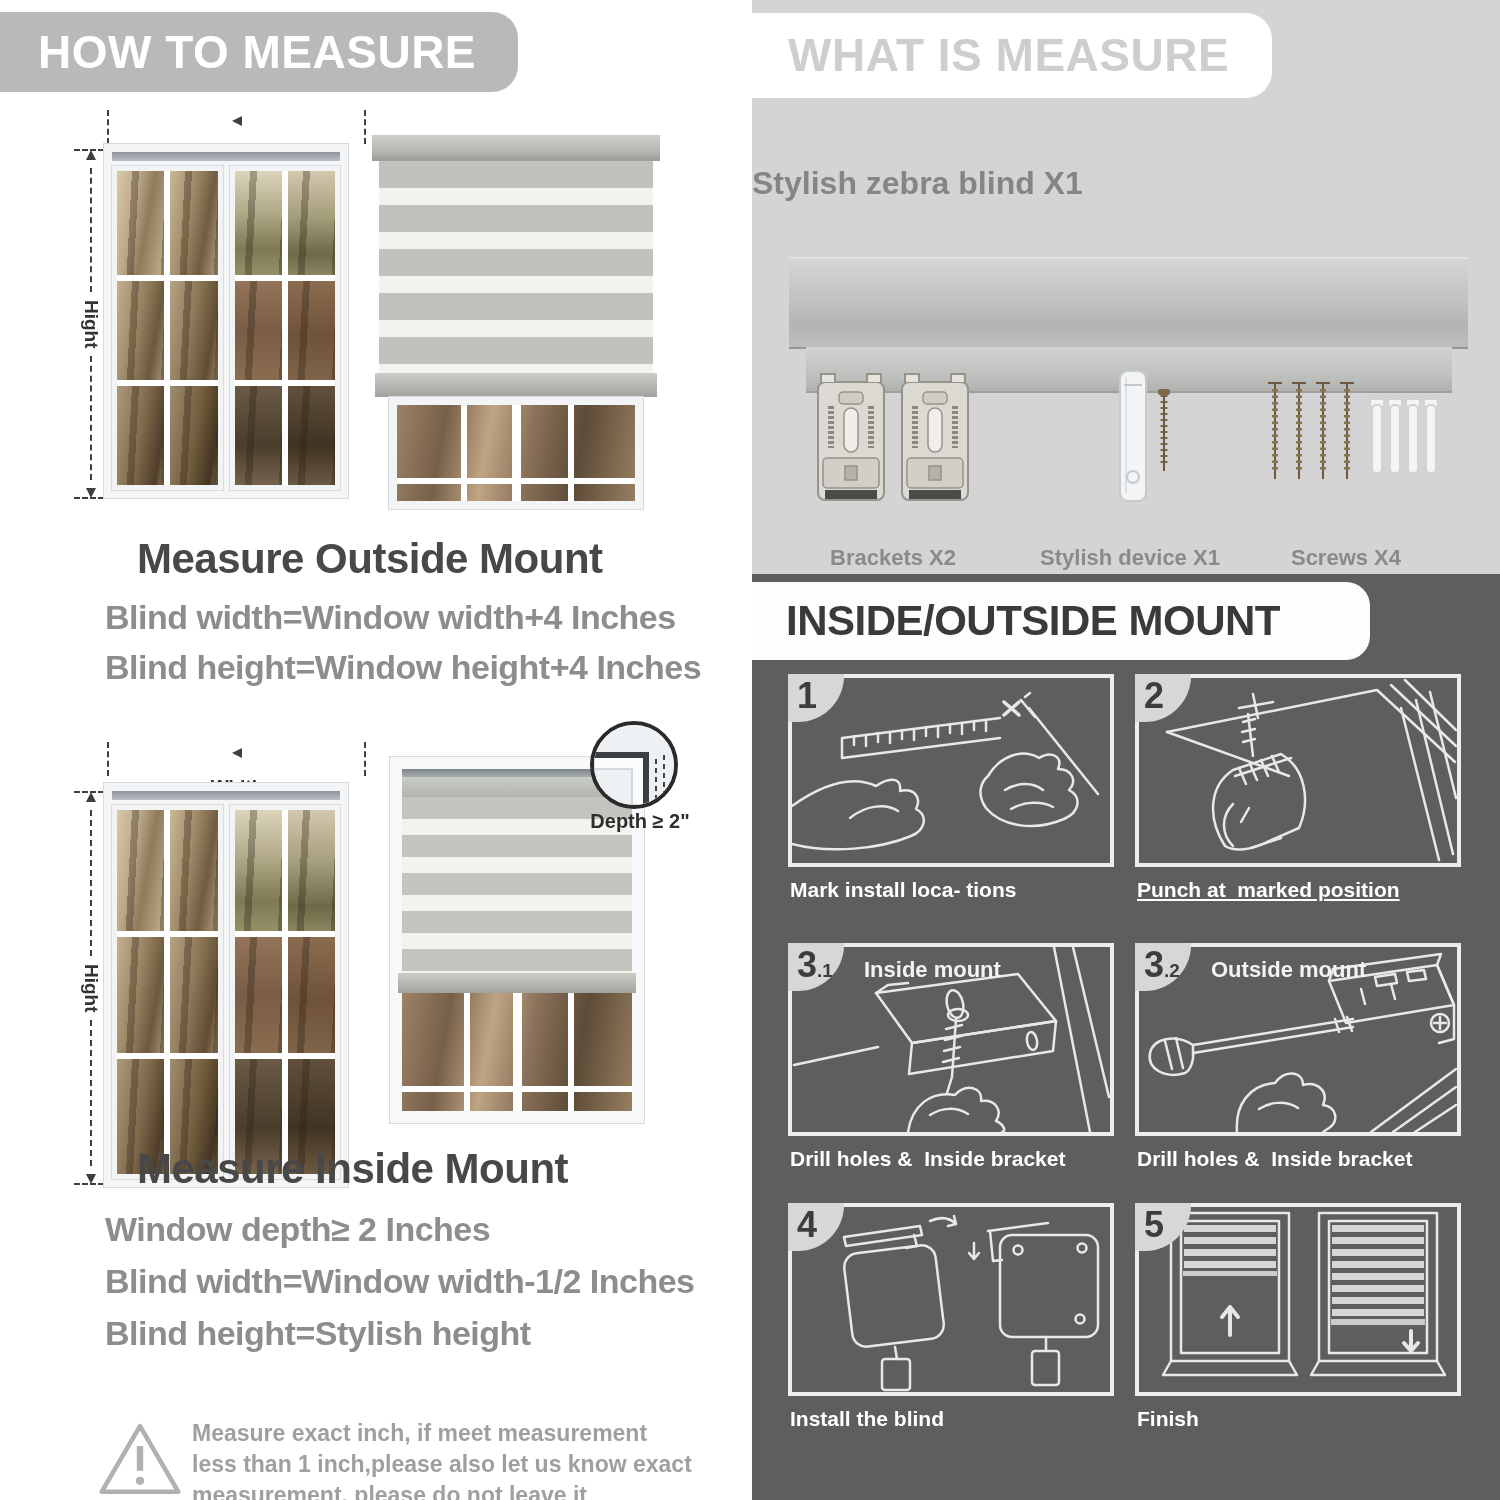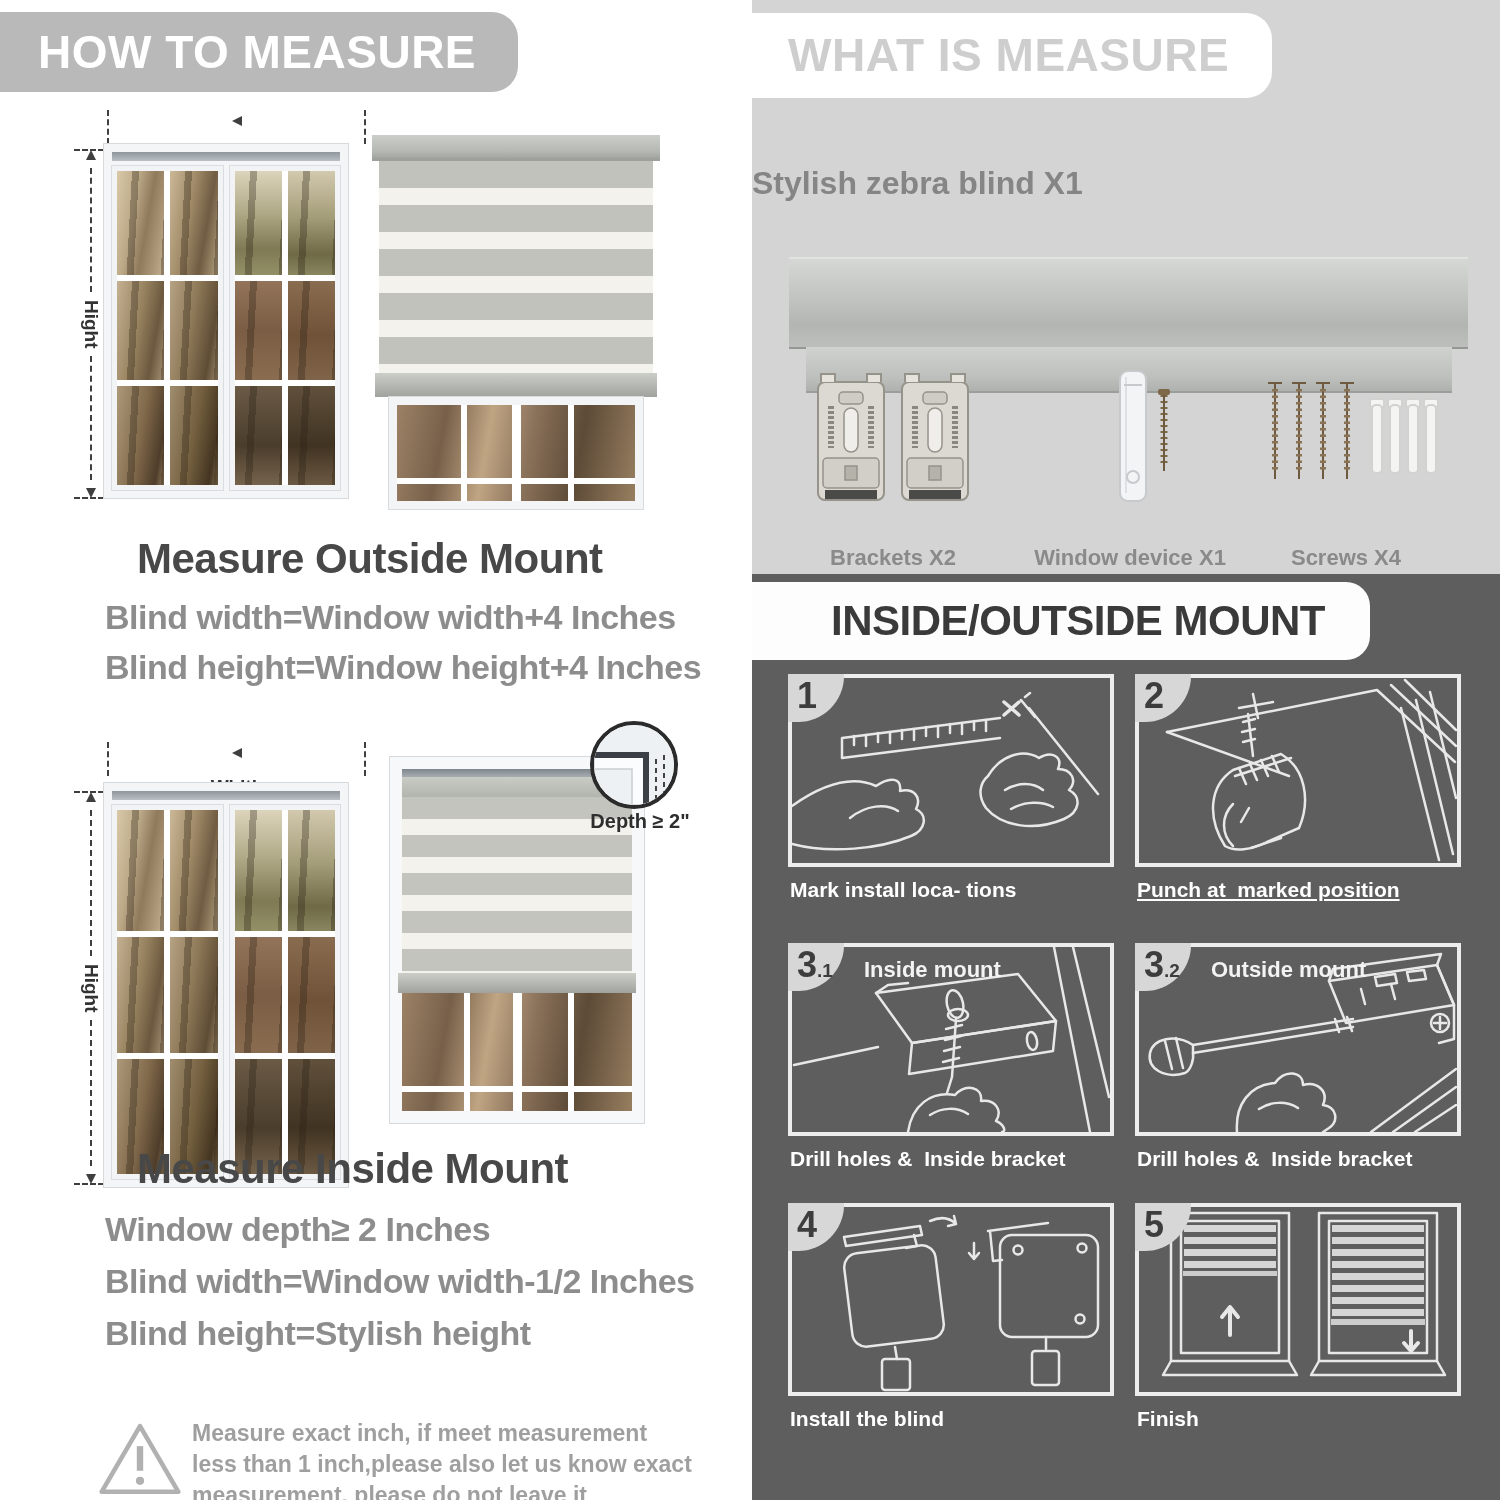--- a/index.html
+++ b/index.html
@@ -20,21 +20,21 @@
   .panel-top { left:752px; top:0; width:748px; height:574px; background:#d3d4d3; }
   .panel-dark { left:752px; top:574px; width:748px; height:926px; background:#5e5e5e; }
   .hdr-included {
     left:752px; top:13px; width:520px; height:85px; background:#ffffff;
     border-radius:0 26px 26px 0; color:#cecece; font-size:46px; font-weight:bold;
     line-height:85px; padding-left:36px; letter-spacing:.5px;
   }
   .hdr-mount {
     left:752px; top:582px; width:618px; height:78px; background:#fdfdfd;
     border-radius:0 24px 24px 0; color:#3a3a3a; font-size:42px; font-weight:bold;
-    line-height:78px; padding-left:34px; letter-spacing:-.5px;text-align:center;
+    line-height:78px; padding-left:34px; letter-spacing:-.5px;
   }
 
   
   .mrow { display:flex; align-items:center; gap:8px; color:#333; font-weight:bold; font-size:19px;flex-direction:column; }
   .dseg { flex:1; height:0; border-top:2px dashed #3f3f3f; }
   .tri-l { width:0;height:0;border-top:5px solid transparent;border-bottom:5px solid transparent;border-right:10px solid #3f3f3f; }
   .tri-r { width:0;height:0;border-top:5px solid transparent;border-bottom:5px solid transparent;border-left:10px solid #3f3f3f; }
   .mcol { display:flex; flex-direction:column; align-items:center; gap:8px; color:#333; font-weight:bold; font-size:19px; }
   .dsegv { flex:1; width:0; border-left:2px dashed #3f3f3f; }
   .tri-u { width:0;height:0;border-left:5px solid transparent;border-right:5px solid transparent;border-bottom:10px solid #3f3f3f; }
@@ -315,21 +315,21 @@
       <rect x="123" y="24" width="14" height="8" rx="2"></rect>
         <rect x="125" y="30" width="10" height="68" rx="4"></rect>
       <rect x="141" y="24" width="14" height="8" rx="2"></rect>
         <rect x="143" y="30" width="10" height="68" rx="4"></rect>
       <rect x="159" y="24" width="14" height="8" rx="2"></rect>
         <rect x="161" y="30" width="10" height="68" rx="4"></rect>
     </g>
   </svg>
 
   <div class="abs item-label" style="left:793px;top:545px;width:200px;">Brackets X2</div>
-  <div class="abs item-label" style="left:1010px;top:545px;width:240px;">Window device X1</div>
+  <div class="abs item-label" style="left:1010px;top:545px;width:240px;">Stylish device X1</div>
   <div class="abs item-label" style="left:1246px;top:545px;width:200px;">Screws X4</div>
 
   <div class="abs hdr-mount">INSIDE/OUTSIDE MOUNT</div>
 
   <div class="step-box" style="left:788px;top:674px;">
     <svg class="step-art" viewBox="0 0 318 185" fill="none" stroke="#e8e8e8" stroke-width="2.5" stroke-linecap="round" stroke-linejoin="round">
       <path d="M50,60 L208,40 M50,80 L208,60 M50,60 L50,80"></path>
       <path d="M62,58 v9 M74,57 v11 M86,55 v9 M98,54 v11 M110,52 v9 M122,51 v11 M134,49 v9 M146,48 v11 M158,46 v9 M170,45 v11 M182,43 v9 M194,42 v11"></path>
       <path d="M212,24 l15,13 M227,24 l-15,13" stroke-width="3.5"></path>
       <path d="M0,128 C34,104 62,98 84,108 C98,98 110,100 108,113 C122,110 130,119 124,131 C136,137 134,152 119,158 C88,171 38,176 0,166"></path>

